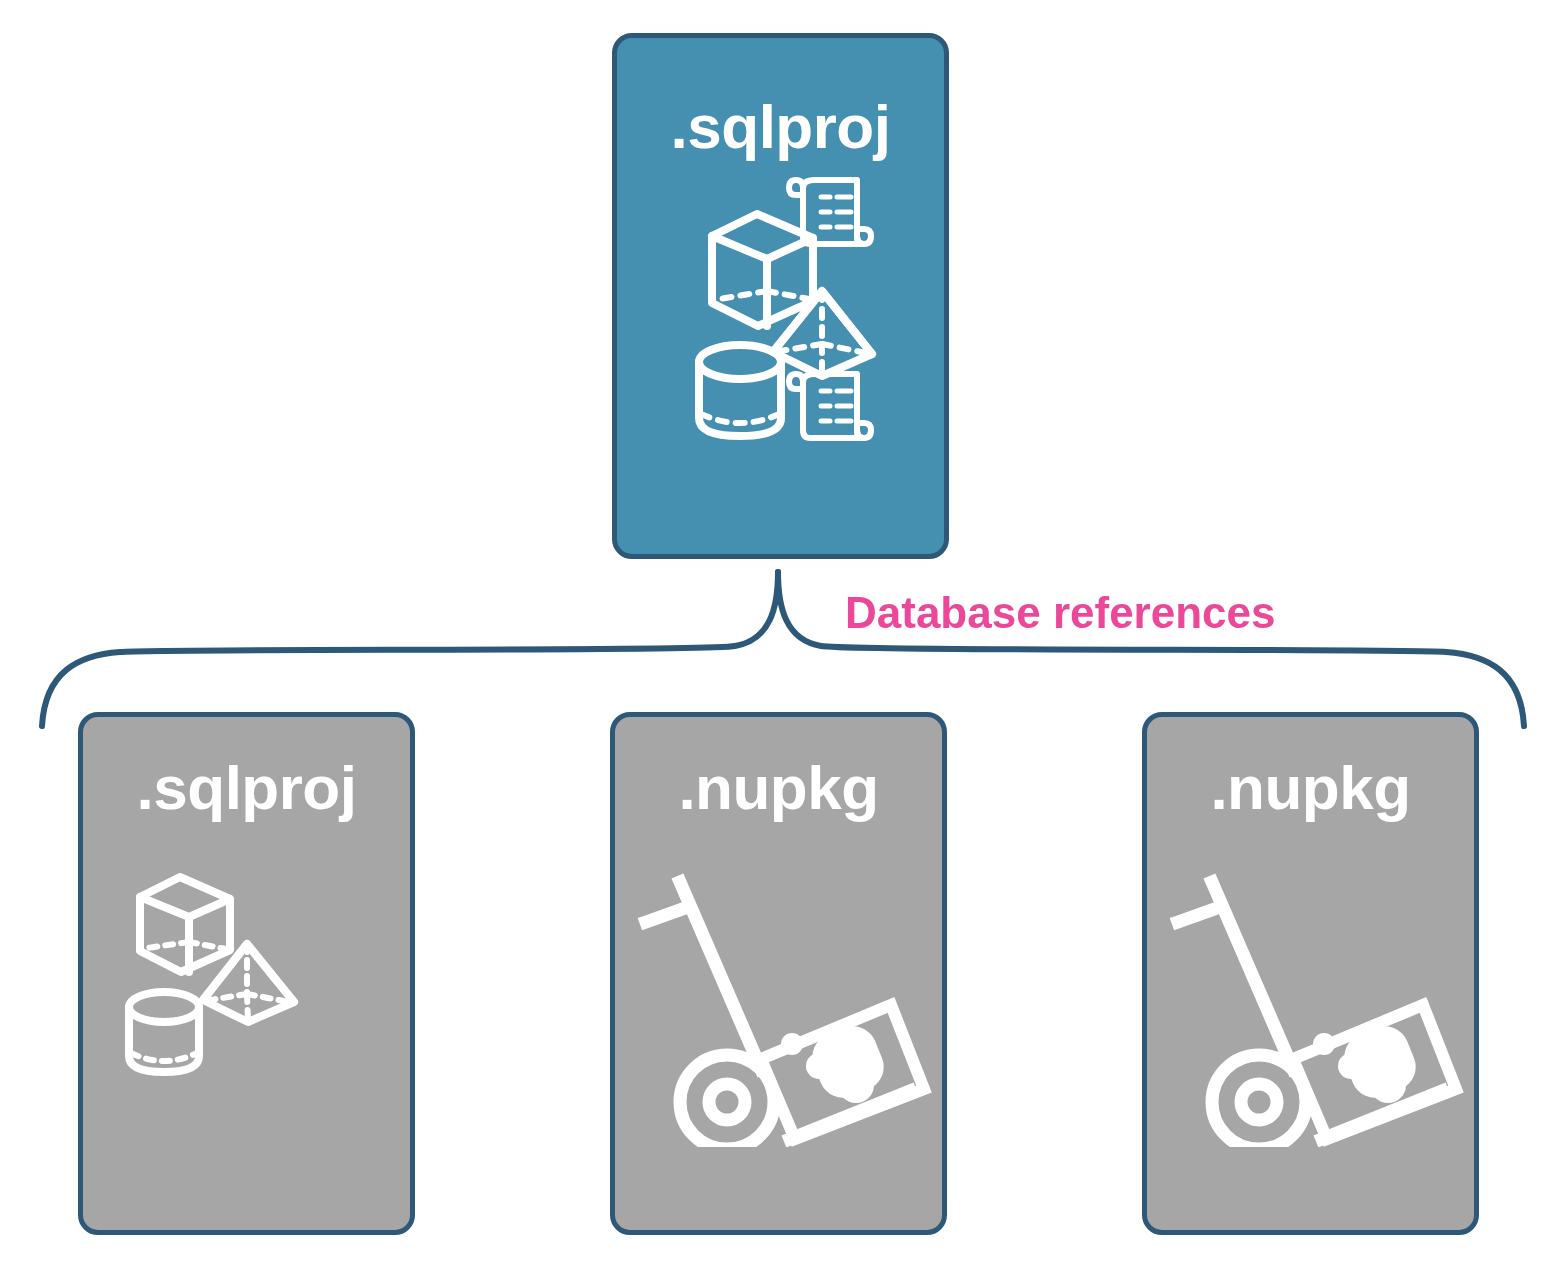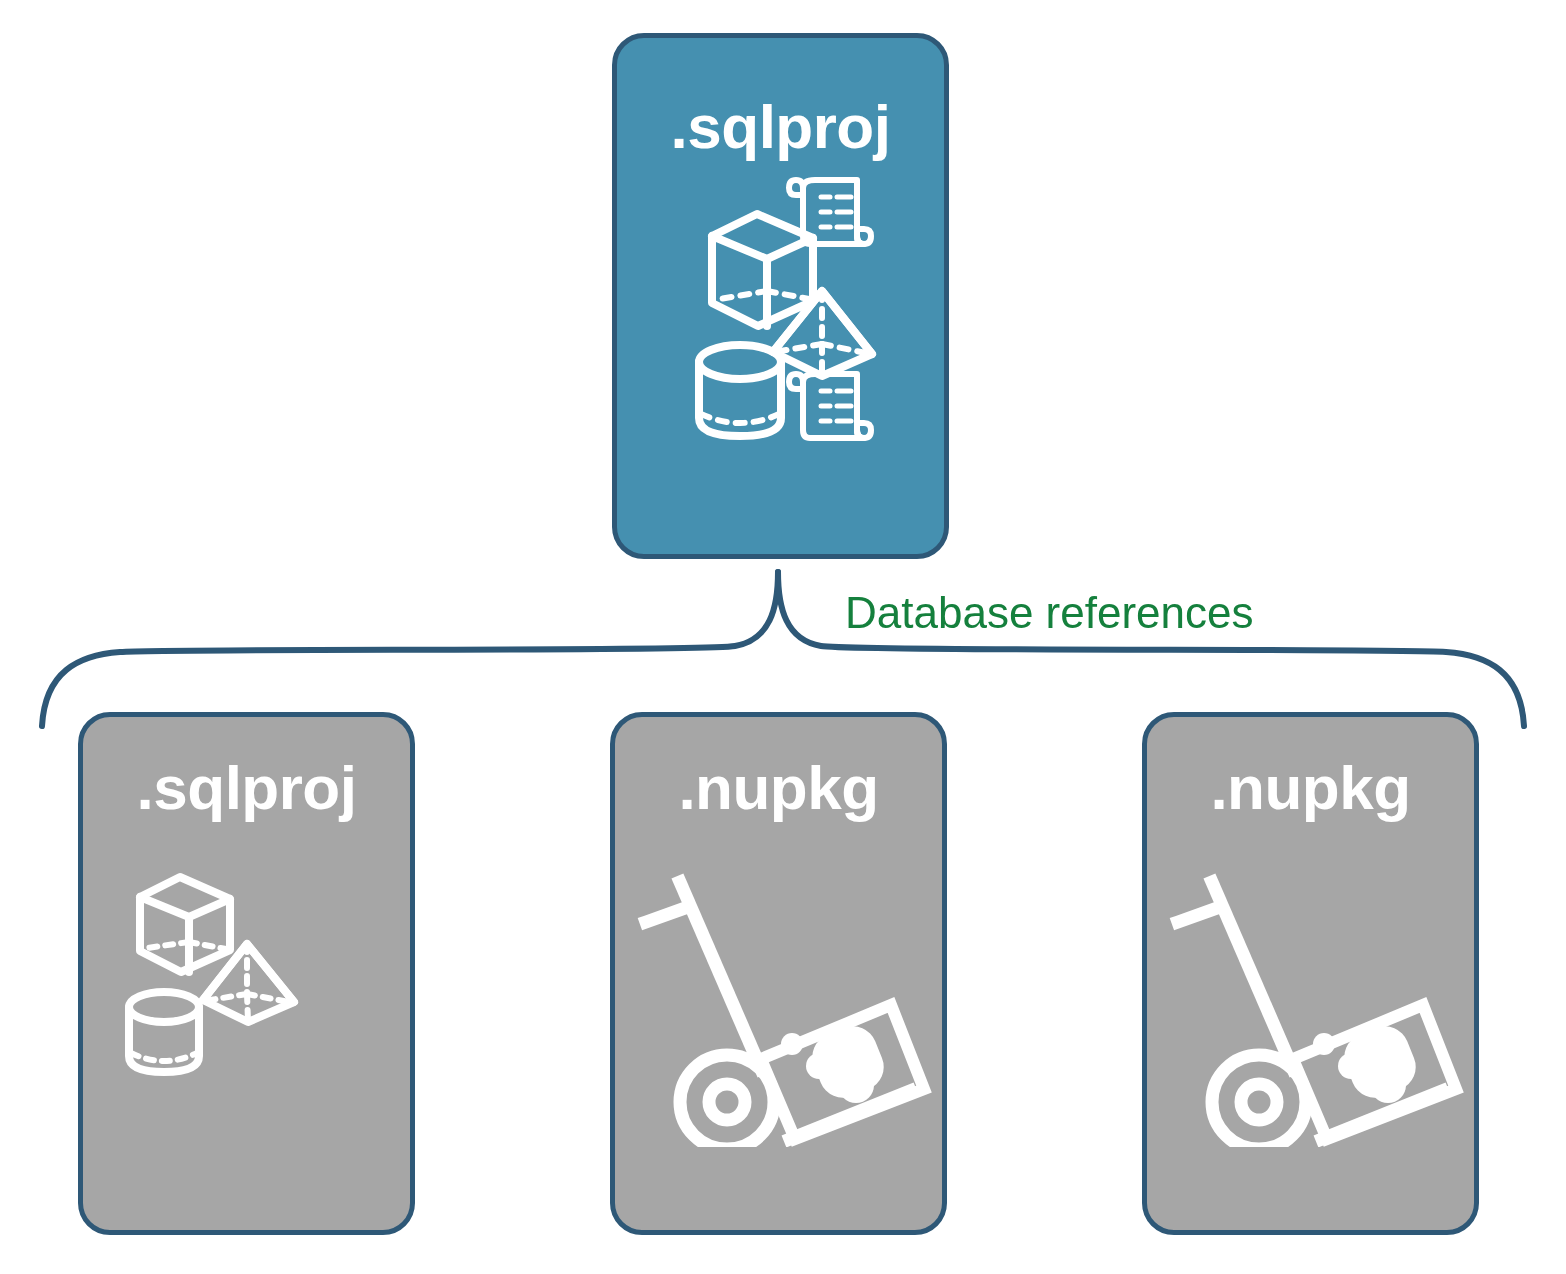--- a/index.html
+++ b/index.html
@@ -13,21 +13,21 @@
   #canvas {
     position: relative;
     width: 1566px;
     height: 1274px;
     background: #ffffff;
     overflow: hidden;
   }
   .card {
     position: absolute;
     box-sizing: border-box;
-    border-radius: 32px;
+    border-radius: 20px;
     border: 5px solid #2e5877;
     overflow: hidden;
   }
   .card-primary {
     background: #4590b0;
   }
   .card-secondary {
     background: #a6a6a6;
   }
   .card-title {
@@ -49,22 +49,22 @@
   .brace-layer {
     position: absolute;
     left: 0;
     top: 0;
     width: 1566px;
     height: 1274px;
     pointer-events: none;
   }
   .brace-label {
     position: absolute;
-    color: #15803d;
-    font-weight: normal;
+    color: #ec4899;
+    font-weight: bold;
     white-space: nowrap;
     user-select: none;
   }
   svg { display: block; }
 </style>
 </head>
 <body>
 
 <div id="canvas">
 

